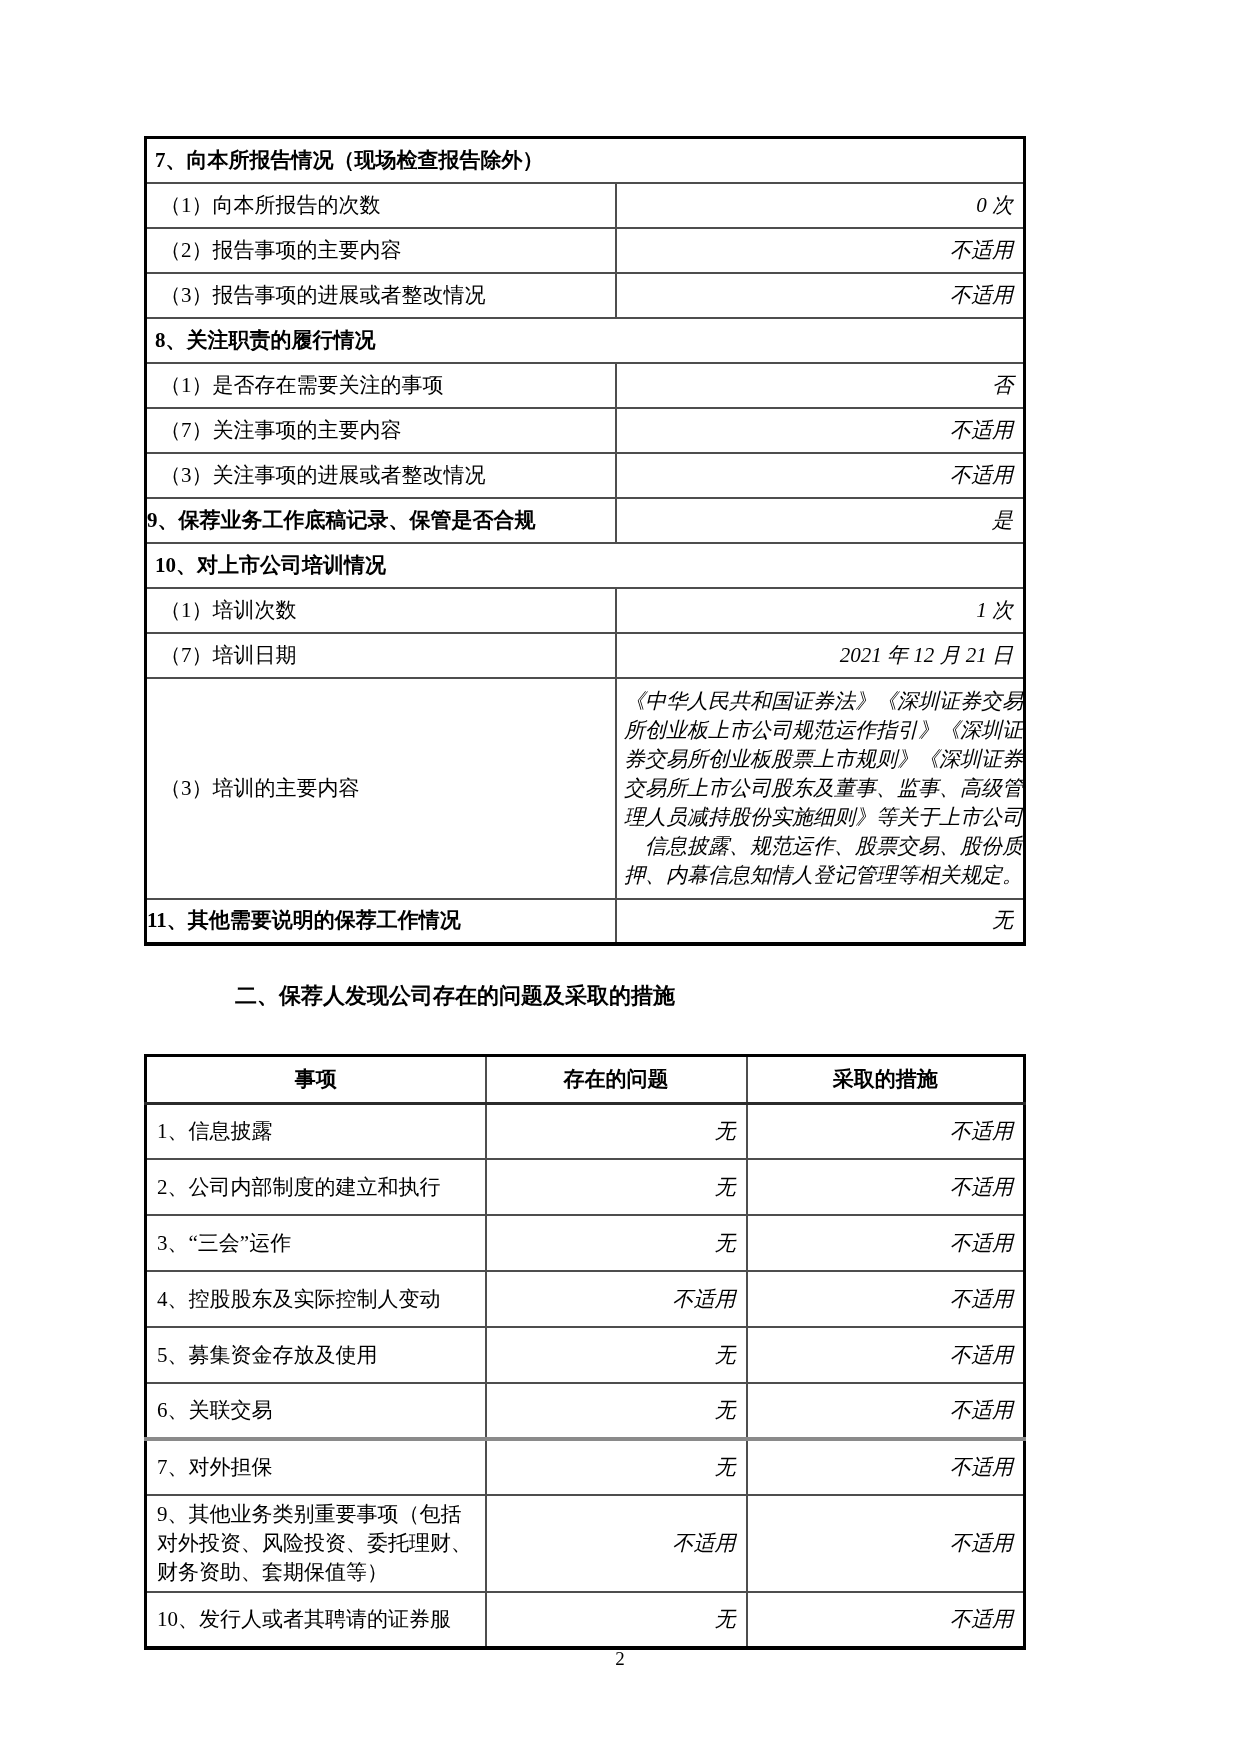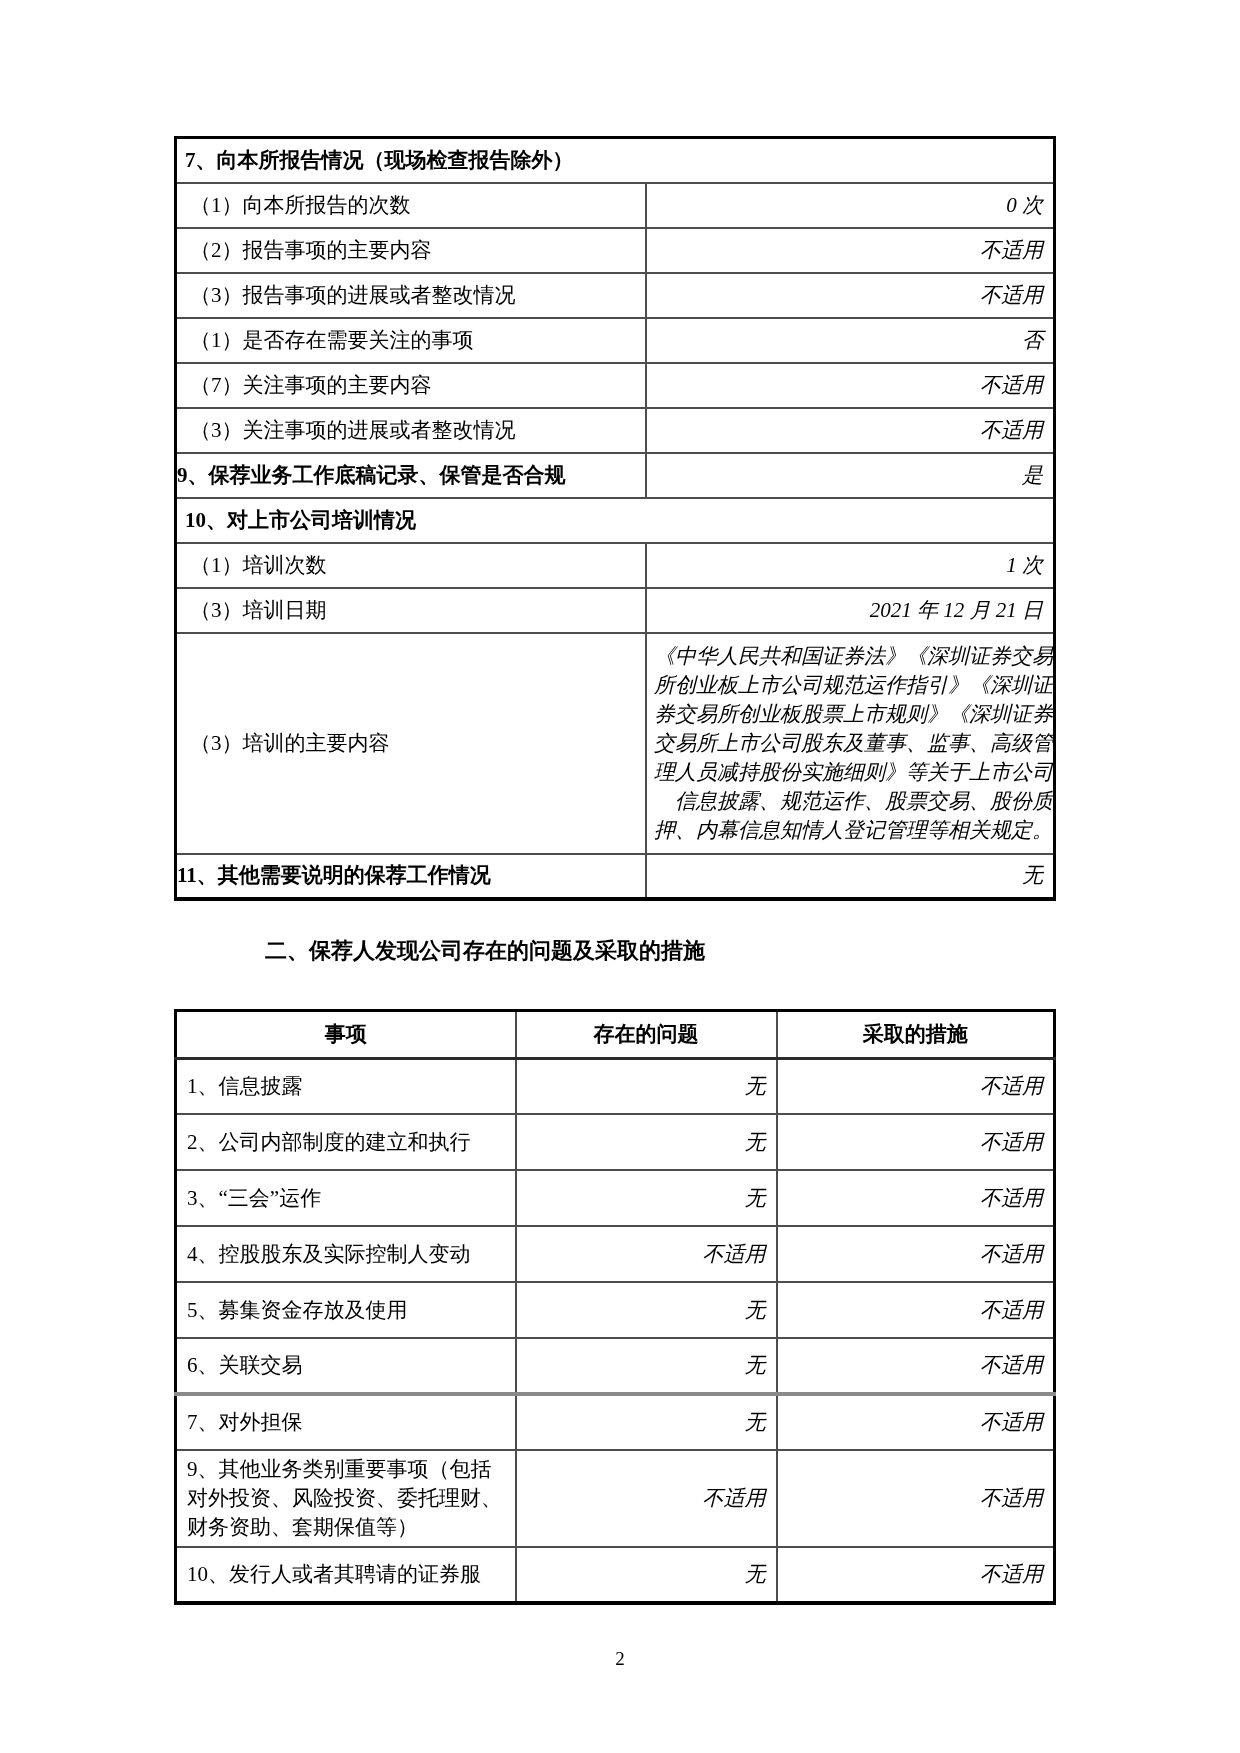--- a/index.html
+++ b/index.html
@@ -1,21 +1,21 @@
 <!DOCTYPE html>
 <html><head>
 <meta charset="utf-8">
 <style>
   html,body{margin:0;padding:0;background:#fff;}
   body{
     width:1240px;height:1753px;position:relative;
     font-family:"Liberation Serif","DejaVu Serif",serif;
     color:#000;
   }
-  .content{position:absolute;left:174px;top:136px;width:879px;}
+  .content{position:absolute;left:144px;top:136px;width:879px;}
   table{border-collapse:collapse;table-layout:fixed;width:879px;}
   td,th{border:2px solid #4d4d4d;vertical-align:middle;
         font-size:21px;line-height:29px;overflow:hidden;}
   .t1{border:3px solid #000;border-bottom:4px solid #000;}
   .t2{border:3px solid #000;border-bottom:4px solid #000;}
   .t1 col.c-label{width:470px;}
   .t1 col.c-value{width:409px;}
   .t1 tr{height:45px;}
   .t1 tr.tall{height:auto;}
   .sec{font-weight:700;text-align:left;padding:4px 6px 4px 8px;}
@@ -63,20 +63,23 @@
     </tr>
     <tr>
       <td class="lbl">（2）报告事项的主要内容</td>
       <td class="val">不适用</td>
     </tr>
     <tr>
       <td class="lbl">（3）报告事项的进展或者整改情况</td>
       <td class="val">不适用</td>
     </tr>
     <tr>
+      <td class="sec" colspan="2">8、关注职责的履行情况</td>
+    </tr>
+    <tr>
       <td class="lbl">（1）是否存在需要关注的事项</td>
       <td class="val">否</td>
     </tr>
     <tr>
       <td class="lbl">（7）关注事项的主要内容</td>
       <td class="val">不适用</td>
     </tr>
     <tr>
       <td class="lbl">（3）关注事项的进展或者整改情况</td>
       <td class="val">不适用</td>
@@ -86,21 +89,21 @@
       <td class="val">是</td>
     </tr>
     <tr>
       <td class="sec" colspan="2">10、对上市公司培训情况</td>
     </tr>
     <tr>
       <td class="lbl">（1）培训次数</td>
       <td class="val">1 次</td>
     </tr>
     <tr>
-      <td class="lbl">（3）培训日期</td>
+      <td class="lbl">（7）培训日期</td>
       <td class="val">2021 年 12 月 21 日</td>
     </tr>
     <tr class="tall">
       <td class="lbl">（3）培训的主要内容</td>
       <td class="val long">《中华人民共和国证券法》《深圳证券交易所创业板上市公司规范运作指引》《深圳证券交易所创业板股票上市规则》《深圳证券交易所上市公司股东及董事、监事、高级管理人员减持股份实施细则》等关于上市公司信息披露、规范运作、股票交易、股份质押、内幕信息知情人登记管理等相关规定。</td>
     </tr>
     <tr>
       <td class="lbl bold">11、其他需要说明的保荐工作情况</td>
       <td class="val">无</td>
     </tr>

